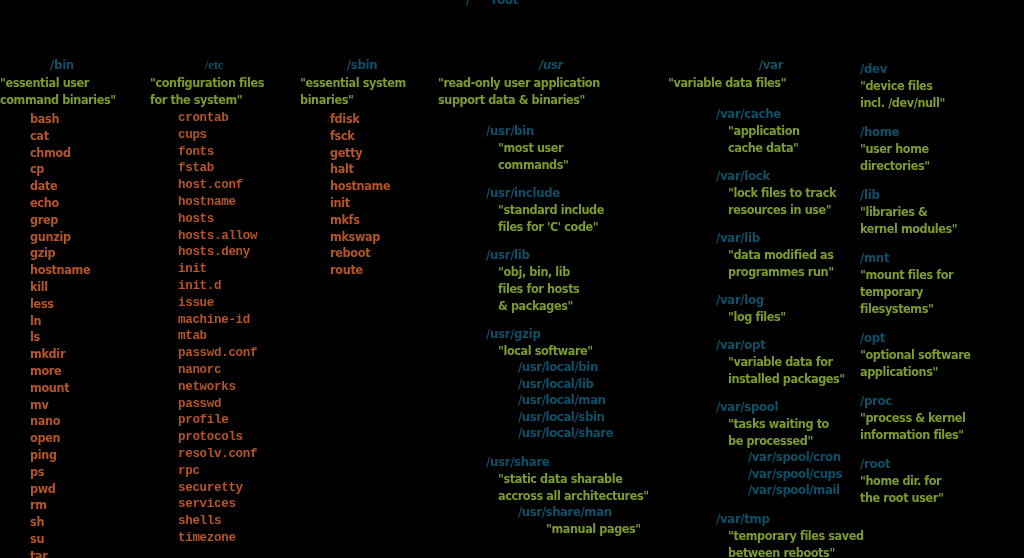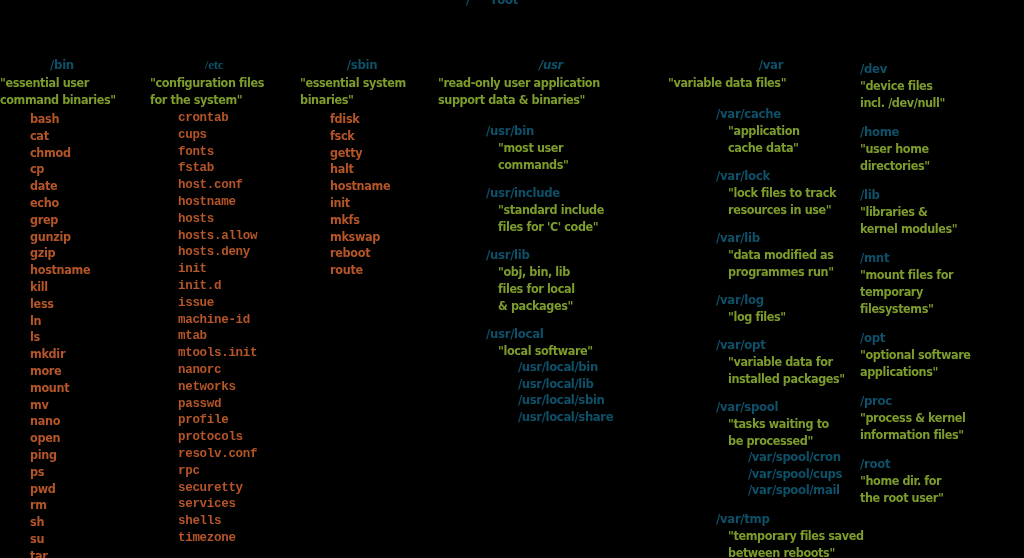--- a/index.html
+++ b/index.html
@@ -177,21 +177,21 @@
         <div class="file c-file">host.conf</div>
         <div class="file c-file">hostname</div>
         <div class="file c-file">hosts</div>
         <div class="file c-file">hosts.allow</div>
         <div class="file c-file">hosts.deny</div>
         <div class="file c-file">init</div>
         <div class="file c-file">init.d</div>
         <div class="file c-file">issue</div>
         <div class="file c-file">machine-id</div>
         <div class="file c-file">mtab</div>
-        <div class="file c-file">mtools.init</div>
+        <div class="file c-file">passwd.conf</div>
         <div class="file c-file">nanorc</div>
         <div class="file c-file">networks</div>
         <div class="file c-file">passwd</div>
         <div class="file c-file">profile</div>
         <div class="file c-file">protocols</div>
         <div class="file c-file">resolv.conf</div>
         <div class="file c-file">rpc</div>
         <div class="file c-file">securetty</div>
         <div class="file c-file">services</div>
         <div class="file c-file">shells</div>
@@ -237,34 +237,48 @@
           <div class="g-name dir-name c-dir">/usr/include</div>
           <div class="g-desc">
             <div class="desc c-desc">"standard include</div>
             <div class="desc c-desc">files for 'C' code"</div>
           </div>
         </div>
         <div class="group">
           <div class="g-name dir-name c-dir">/usr/lib</div>
           <div class="g-desc">
             <div class="desc c-desc">"obj, bin, lib</div>
-            <div class="desc c-desc">files for local</div>
+            <div class="desc c-desc">files for hosts</div>
             <div class="desc c-desc">&amp; packages"</div>
           </div>
         </div>
         <div class="group">
-          <div class="g-name dir-name c-dir">/usr/local</div>
+          <div class="g-name dir-name c-dir">/usr/gzip</div>
           <div class="g-desc">
             <div class="desc c-desc">"local software"</div>
           </div>
           <div class="g-children">
             <div class="subdir c-dir">/usr/local/bin</div>
             <div class="subdir c-dir">/usr/local/lib</div>
+            <div class="subdir c-dir">/usr/local/man</div>
             <div class="subdir c-dir">/usr/local/sbin</div>
             <div class="subdir c-dir">/usr/local/share</div>
+          </div>
+        </div>
+        <div class="group">
+          <div class="g-name dir-name c-dir">/usr/share</div>
+          <div class="g-desc">
+            <div class="desc c-desc">"static data sharable</div>
+            <div class="desc c-desc">accross all architectures"</div>
+          </div>
+          <div class="g-children">
+            <div class="subdir c-dir">/usr/share/man</div>
+            <div style="padding-left: 28px;">
+              <div class="desc c-desc">"manual pages"</div>
+            </div>
           </div>
         </div>
       </div>
   </div>
 
   <div class="column" id="col-var">
     <div class="col-head dir-name c-dir">/var</div>
     <div class="col-desc-block desc c-desc">
         <div class="desc c-desc">"variable data files"</div>
       </div>

